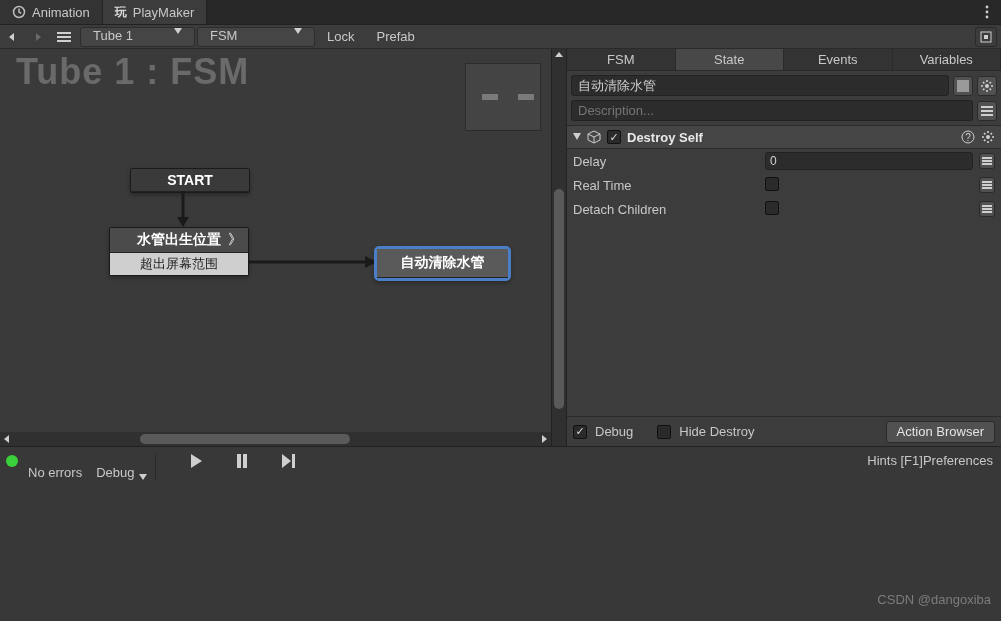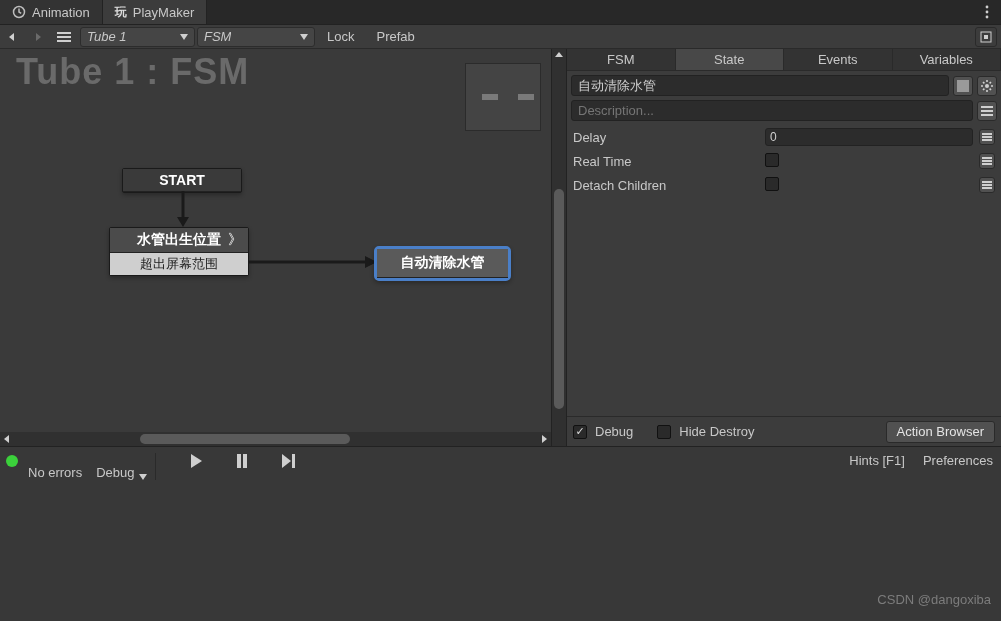--- a/index.html
+++ b/index.html
@@ -5,34 +5,34 @@
 * { margin:0; padding:0; box-sizing:border-box; font-family:Arial,Helvetica,sans-serif; }
 html,body{ width:1001px; height:621px; background:#383838; color:#c8c8c8; font-size:13px; overflow:hidden; }
 .window{ width:1001px; height:474px; display:flex; flex-direction:column; }
 .tabbar{ height:25px; background:#282828; display:flex; align-items:stretch; border-bottom:1px solid #222; position:relative; }
 .tab{ display:flex; align-items:center; gap:6px; padding:0 12px; background:#333; border-right:1px solid #222; cursor:pointer; }
 .tab.active{ background:#3c3c3c; }
 .tab svg,.icon-svg{ display:block; }
 .kebab{ position:absolute; right:6px; top:0; bottom:0; display:flex; align-items:center; cursor:pointer; padding:0 6px; }
 .toolbar{ height:24px; background:#3c3c3c; display:flex; align-items:center; gap:2px; border-bottom:1px solid #2a2a2a; }
 .tbbtn{ width:24px; height:22px; display:flex; align-items:center; justify-content:center; cursor:pointer; }
-.dd{ display:flex; align-items:center; justify-content:space-between; height:20px; background:#454545; border:1px solid #2c2c2c; border-radius:3px; padding:0 6px; cursor:pointer; min-width:0;font-style:italic; }
+.dd{ display:flex; align-items:flex-start; justify-content:space-between; height:20px; background:#454545; border:1px solid #2c2c2c; border-radius:3px; padding:0 12px; cursor:pointer; min-width:0; }
 .dd .lbl{ white-space:nowrap; overflow:hidden; }
 .dd .car{ margin-left:6px; }
 .txtbtn{ padding:0 10px; height:20px; display:flex; align-items:center; cursor:pointer; }
 .splitter{ flex:1; display:flex; min-height:0; }
 .leftpane{ flex:1; display:flex; flex-direction:column; background:#3a3a3a; position:relative; min-width:0; }
 .canvaswrap{ flex:1; position:relative; overflow:hidden; border-right:1px solid #222;}
 .title{ position:absolute; left:16px; top:2px; font-size:36px; font-weight:bold; color:#6a6a6a; letter-spacing:1px; }
 .minimap{ position:absolute; right:10px; top:14px; width:76px; height:68px; background:#444; border:1px solid #2b2b2b; }
 .minimap .m1{ position:absolute; left:16px; top:30px; width:16px; height:6px; background:#7a7a7a; }
 .minimap .m2{ position:absolute; left:52px; top:30px; width:16px; height:6px; background:#7a7a7a; }
 .node{ position:absolute; border:1px solid #1a1a1a; background:#4a4a4a; border-radius:2px; box-shadow:0 2px 4px rgba(0,0,0,.3); }
 .node .hdr{ background:#5e5e5e; color:#fff; font-weight:bold; text-align:center; padding:3px 8px; font-size:14px; border-bottom:1px solid #222; }
-.node.start{ left:122px; top:119px; width:120px; }
+.node.start{ left:130px; top:119px; width:120px; }
 .node.start .hdr{ background:#3a3a3a; }
 .node.spawn{ left:109px; top:178px; width:140px; }
 .node.spawn .hdr{ background:#4b4b4b; color:#fff; position:relative;}
 .node.spawn .hdr .lp{ position:absolute; right:6px; top:3px; font-weight:normal;}
 .node.spawn .row{ background:#cfcfcf; color:#222; text-align:center; padding:2px 4px; font-size:13px; }
 .node.auto{ left:374px; top:197px; width:137px; border:3px solid #4a7fc8; border-radius:5px; }
 .node.auto .hdr{ background:#5a5a5a; padding:5px 8px; }
 svg.arrow{ position:absolute; pointer-events:none; }
 .hscroll{ height:14px; background:#303030; display:flex; align-items:center; position:relative; border-right:1px solid #222;}
 .hscroll .thumb{ position:absolute; left:140px; width:210px; height:10px; top:2px; background:#5a5a5a; border-radius:5px; }
@@ -54,21 +54,21 @@
 .proprow .pval{ flex:1; }
 .nin{ width:100%; height:18px; background:#2c2c2c; border:1px solid #222; border-radius:3px; color:#d0d0d0; padding:0 4px; font-size:12px; outline:none;}
 .menu-sm{ width:16px; height:16px; background:#515151; border:1px solid #2a2a2a; border-radius:3px; display:flex;align-items:center;justify-content:center;cursor:pointer;}
 .spacer{ flex:1; }
 .rfooter{ height:30px; border-top:1px solid #2a2a2a; display:flex; align-items:center; gap:8px; padding:0 6px;}
 .actbtn{ height:22px; padding:0 10px; background:#515151; border:1px solid #2a2a2a; border-radius:3px; display:flex;align-items:center; cursor:pointer; font-size:13px; color:#e4e4e4;}
 .statusbar{ height:28px; background:#383838; border-top:1px solid #222; display:flex; align-items:center; gap:2px; position:relative;}
 .led{ width:12px;height:12px;border-radius:50%; background:#3bd13b; margin-left:6px;}
 .sdd{ display:flex;align-items:flex-end; gap:4px; padding:0 8px; border-right:1px solid #2a2a2a; height:100%; cursor:pointer;margin-top:12px;}
 .sicon{ width:44px; display:flex;align-items:center;justify-content:center; height:100%; cursor:pointer;}
-.sright{ position:absolute; right:8px; top:0; bottom:0; display:flex; align-items:center; gap:18px;}
+.sright{ position:absolute; right:8px; top:0; bottom:0; display:flex; align-items:center; }
 .watermark{ position:absolute; right:10px; bottom:14px; color:#7c7c7c; font-size:13px; pointer-events:none;}
 </style>
 </head>
 <body>
 
 <div class="window">
 
   <div class="tabbar">
     <div class="tab">
       <svg width="14" height="14" viewBox="0 0 14 14">
@@ -207,20 +207,41 @@
         <input class="tinput" style="color: rgb(122, 122, 122);" placeholder="Description...">
         <div class="sqbtn">
             <svg width="12" height="10">
               <rect width="12" height="2" fill="#cfcfcf"></rect>
               <rect y="4" width="12" height="2" fill="#cfcfcf"></rect>
               <rect y="8" width="12" height="2" fill="#cfcfcf"></rect>
             </svg>
           </div>
       </div>
 
+      <div class="sectionhdr">
+        <svg width="8" height="8">
+            <path d="M0 0h8L4 7z" fill="#cfcfcf"></path>
+          </svg>
+        <svg width="14" height="14" viewBox="0 0 14 14">
+            <path d="M7 1 13 4v6L7 13 1 10V4z" fill="none" stroke="#cfcfcf"></path>
+            <path d="M1 4 7 7l6-3M7 7v6" stroke="#cfcfcf" fill="none"></path>
+          </svg>
+        <span class="chk on"></span>
+        <span class="name">Destroy Self</span>
+        <svg width="14" height="14" viewBox="0 0 14 14">
+            <circle cx="7" cy="7" r="6" fill="none" stroke="#cfcfcf"></circle>
+            <text x="7" y="11" text-anchor="middle" fill="#cfcfcf" font-size="10" font-family="Arial">?</text>
+          </svg>
+        <svg width="14" height="14" viewBox="0 0 14 14">
+            <circle cx="7" cy="7" r="2" fill="#cfcfcf"></circle>
+            <g stroke="#cfcfcf" stroke-width="1.6">
+              <path d="M7 1v2M7 11v2M1 7h2M11 7h2M3 3l1.4 1.4M9.6 9.6 11 11M3 11l1.4-1.4M9.6 4.4 11 3"></path>
+            </g>
+          </svg>
+      </div>
       <div class="proprow">
         <span class="plbl">Delay</span>
         <span class="pval"><input class="nin" value="0" style=""></span>
         <span class="menu-sm">
             <svg width="10" height="8">
               <rect width="10" height="2" fill="#cfcfcf"></rect>
               <rect y="3" width="10" height="2" fill="#cfcfcf"></rect>
               <rect y="6" width="10" height="2" fill="#cfcfcf"></rect>
             </svg>
           </span>

